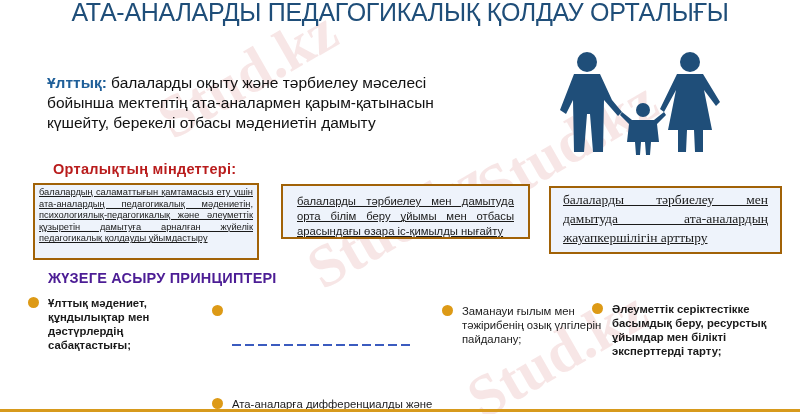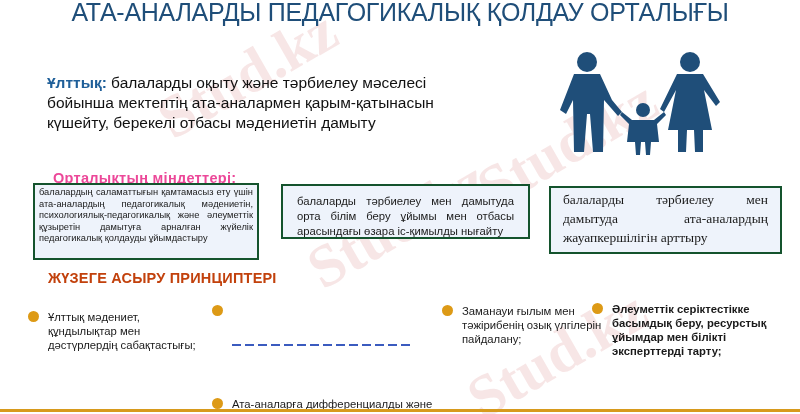--- a/index.html
+++ b/index.html
@@ -17,55 +17,56 @@
     font-size: 15.5px; line-height: 20px; color: #111;
   }
   .goal .goal-label { color: #1f5f99; font-weight: bold; }
 
   .family {
     position: absolute; left: 560px; top: 52px; width: 180px; height: 110px;
   }
 
   .tasks-heading {
     position: absolute; left: 53px; top: 161px; font-size: 14.5px; font-weight: bold;
-    color: #ec4899; letter-spacing: 0.3px; margin-top: 9px;
+    color: #b91c1c; letter-spacing: 0.3px;
   }
 
   .task-box {
-    position: absolute; background: #eef3fb; border: 2px solid #14532d;
+    position: absolute; background: #eef3fb; border: 2px solid #a16207;
     color: #1a1a1a;
+    text-decoration: underline;
   }
   .task-box.t1 {
     left: 33px; top: 183px; width: 226px; height: 77px;
     font-size: 9.3px; line-height: 11.6px; padding: 2px 4px; text-align: justify;
   }
   .task-box.t2 {
     left: 281px; top: 184px; width: 249px; height: 55px;
     font-size: 11.3px; line-height: 15px; padding: 8px 14px; text-align: justify;
   }
   .task-box.t3 {
     left: 549px; top: 186px; width: 233px; height: 68px;
     font-size: 13.5px; line-height: 19px; padding: 2px 12px; text-align: justify;
     font-family: "Liberation Serif", serif;
   }
   .task-box.t3 span { text-align-last: auto; }
 
   .principles-heading {
     position: absolute; left: 48px; top: 270px; font-size: 14.5px; font-weight: bold;
-    color: #c2410c; letter-spacing: 0.2px;
+    color: #4c1d95; letter-spacing: 0.2px;
   }
 
   .principle {
     position: absolute; font-size: 11.3px; line-height: 14px; color: #1a1a1a;
   }
   .principle .dot {
     position: absolute; left: -20px; top: 1px; width: 11px; height: 11px; border-radius: 50%;
     background: #dd9a16;
   }
-  .p1 { left: 48px; top: 310px; width: 150px; }
+  .p1 { left: 48px; top: 296px; width: 150px; font-weight: bold; }
   .p2 { left: 232px; top: 304px; width: 200px; }
   .p3 { left: 462px; top: 304px; width: 140px; }
   .p4 { left: 612px; top: 302px; width: 180px; font-weight: bold; }
   .p5 { left: 232px; top: 357px; width: 220px; margin-top: 40px; }
 
   .dash-line {
     position: absolute; left: 232px; top: 344px; width: 180px; height: 2px;
     background: repeating-linear-gradient(to right, #3b5bbf 0 9px, transparent 9px 13px);
   }
 

